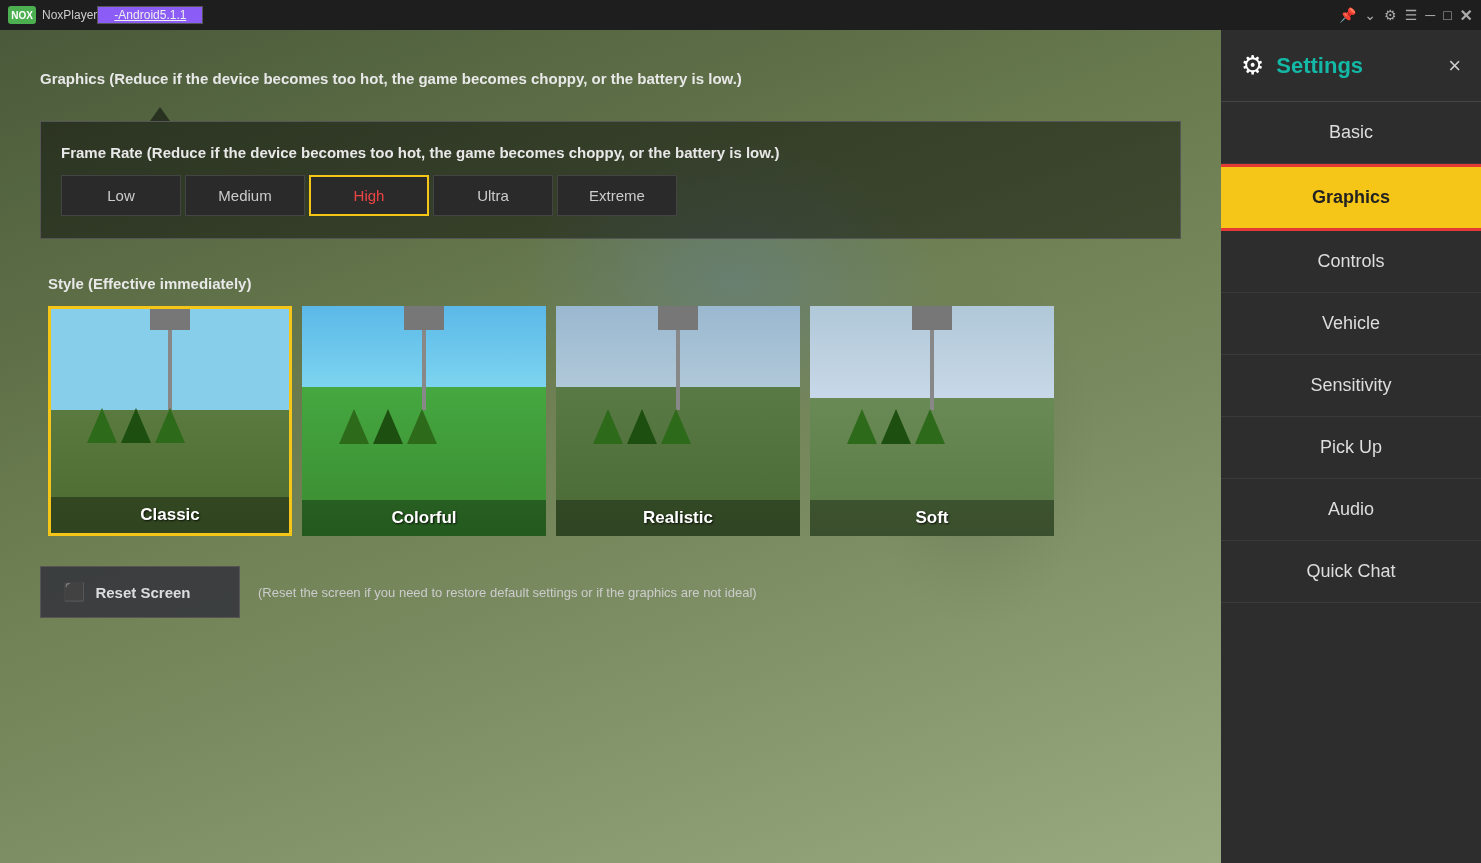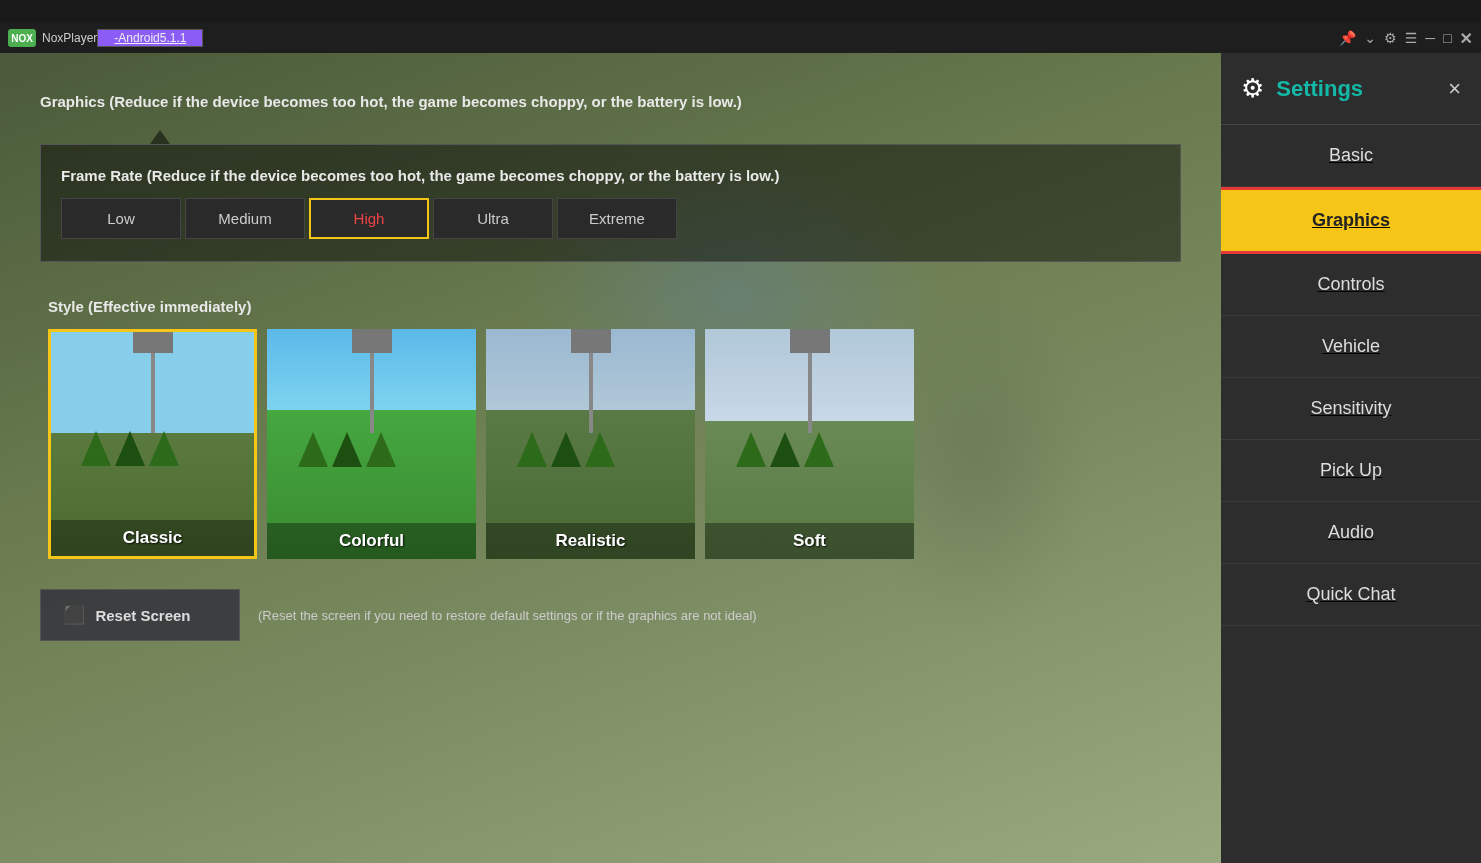--- a/index.html
+++ b/index.html
@@ -15,21 +15,20 @@
 
     
     .title-bar {
       height: 30px;
       background: #1e1e1e;
       display: flex;
       align-items: center;
       justify-content: space-between;
       padding: 0 8px;
       flex-shrink: 0;
-      margin-top: 23px;
     }
     .title-bar-left {
       display: flex;
       align-items: center;
       gap: 6px;
     }
     .nox-logo {
       width: 28px;
       height: 18px;
       background: #4caf50;
@@ -166,21 +165,21 @@
     .style-section {
       margin-top: 10px;
       padding-left: 8px;
     }
     .style-grid {
       display: flex;
       gap: 10px;
       margin-top: 12px;
     }
     .style-card {
-      width: 209px;
+      width: 244px;
       height: 230px;
       position: relative;
       cursor: pointer;
       overflow: hidden;
     }
     .style-card.selected-yellow {
       border: 3px solid #f5c518;
     }
     .style-card .card-scene {
       width: 100%;
@@ -315,21 +314,20 @@
     .close-icon {
       color: #ccc;
       font-size: 22px;
       cursor: pointer;
     }
 
     .nav-items {
       flex: 1;
       display: flex;
       flex-direction: column;
-      text-decoration: underline;
     }
 
     .nav-item {
       padding: 20px 20px;
       color: #ddd;
       font-size: 18px;
       font-weight: 500;
       cursor: pointer;
       border-bottom: 1px solid #3a3a3a;
       text-align: center;

